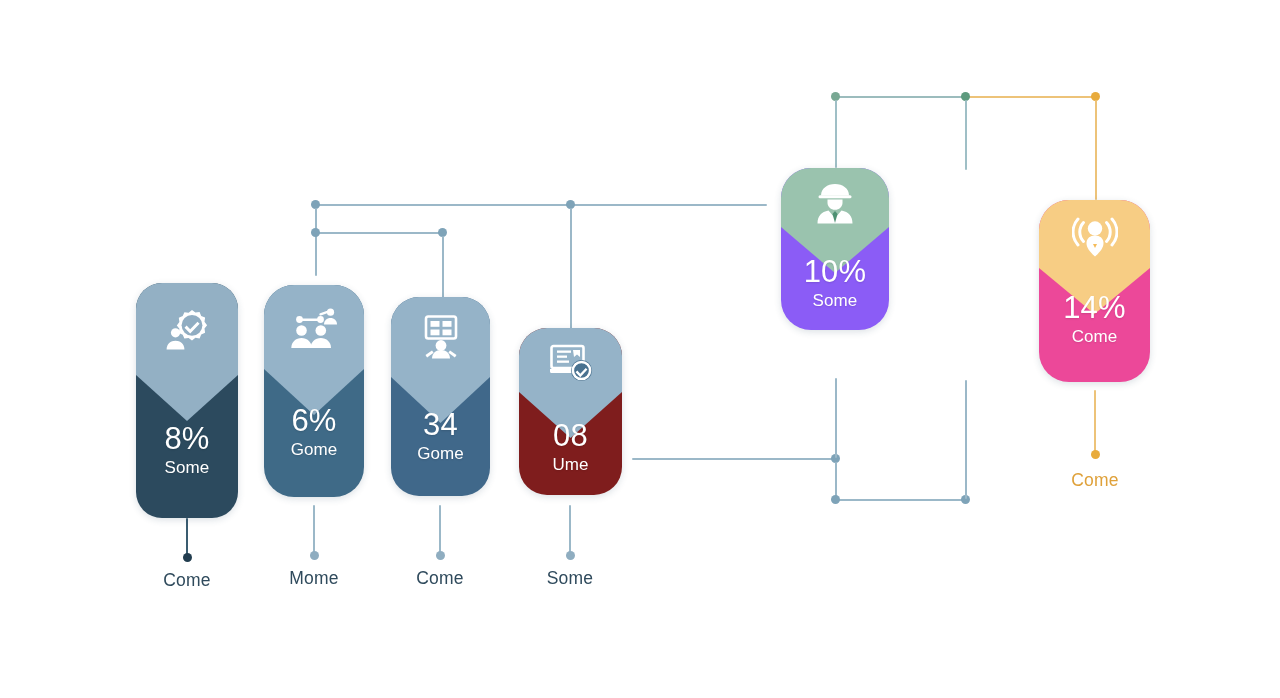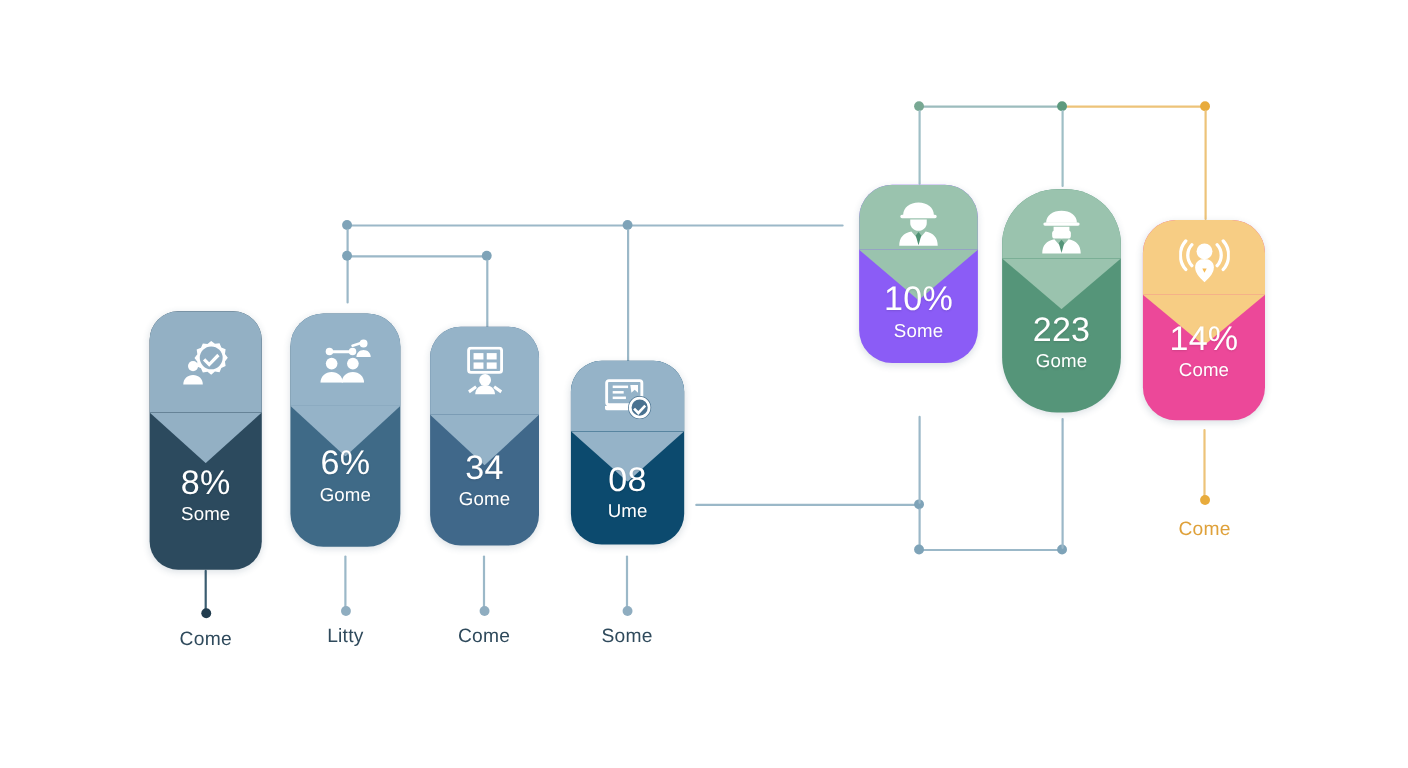--- a/index.html
+++ b/index.html
@@ -168,21 +168,21 @@
         <path d="M6.5 40 l6.5-4.6 1.6 2.4-6.5 4.6z"></path>
         <path d="M37.5 40 l-6.5-4.6 -1.6 2.4 6.5 4.6z"></path>
       </svg>
     </div>
     <div class="vals" style="top:112px;">
       <span class="num">34</span>
       <span class="lab">Gome</span>
     </div>
   </div>
 
-  <div class="card" style="left:519px; top:328px; width:103px; height:167px; border-radius:28px; background:#0c4a6e;">
+  <div class="card" style="left:519px; top:328px; width:103px; height:167px; border-radius:28px; background:#7f1d1d;">
     <div class="topband" style="height:64px; background:#95b3c8;"></div>
     <div class="chev" style="top:64px; background:#95b3c8;
                 clip-path: polygon(0 0, 50% 100%, 100% 0);"></div>
     <div class="icon" style="top:14px; height:42px;">
       <svg width="44" height="40" viewBox="0 0 44 40" fill="#ffffff" aria-hidden="true">
         <path d="M4.5 3 h28 a2 2 0 0 1 2 2 v20 h-30 a2 2 0 0 1 -2 -2 v-18 a2 2 0 0 1 2 -2z" fill="none" stroke="#ffffff" stroke-width="2.6"></path>
         <rect x="8" y="7.5" width="14" height="2.3"></rect>
         <rect x="8" y="12.5" width="10" height="2.3"></rect>
         <rect x="8" y="17.5" width="12" height="2.3"></rect>
         <path d="M24 7 h7 v7 l-3-2.6 -3 2.6z"></path>
@@ -210,39 +210,20 @@
         <path d="M14.5 28.5 L21 36 l6.5-7.5 c7.2 1.4 11 5.5 11 13h-35 c0-7.5 3.8-11.6 11-13z"></path>
         <path d="M21 29 l2.5 3 -2.5 9 -2.5-9z" fill="#4e9173"></path>
       </svg>
     </div>
     <div class="vals" style="top:88px;">
       <span class="num">10%</span>
       <span class="lab">Some</span>
     </div>
   </div>
 
-  <div class="card" style="left:911px; top:172px; width:108px; height:203px; border-radius:50px; background:#559579;">
-    <div class="topband" style="height:63px; background:#9ac3ae;"></div>
-    <div class="chev" style="top:63px; background:#9ac3ae;
-                clip-path: polygon(0 0, 50% 100%, 100% 0);"></div>
-    <div class="icon" style="top:18px; height:42px;">
-      <svg width="42" height="42" viewBox="0 0 42 42" fill="#ffffff" aria-hidden="true">
-        <path d="M7 12.5 c0-7 6.2-11 14-11 s14 4 14 11z"></path>
-        <rect x="4.5" y="12.2" width="33" height="3" rx="1.5"></rect>
-        <path d="M13.8 16.2 h14.4 v3.4 c0 4-3.2 6.9-7.2 6.9 s-7.2-2.9-7.2-6.9z"></path>
-        <rect x="12.5" y="19.5" width="17" height="7.4" rx="2.6"></rect>
-        <path d="M14.5 27.5 L21 35 l6.5-7.5 c7.2 1.4 11 5.5 11 13h-35 c0-7.5 3.8-11.6 11-13z"></path>
-        <path d="M21 28 l2.5 3 -2.5 9 -2.5-9z" fill="#559579"></path>
-      </svg>
-    </div>
-    <div class="vals" style="top:112px;">
-      <span class="num">223</span>
-      <span class="lab">Gome</span>
-    </div>
-  </div>
 
   <div class="card" style="left:1039px; top:200px; width:111px; height:182px; border-radius:30px; background:#ec4899;">
     <div class="topband" style="height:68px; background:#f7cd84;"></div>
     <div class="chev" style="top:68px; background:#f7cd84;
                 clip-path: polygon(0 0, 50% 100%, 100% 0);"></div>
     <div class="icon" style="top:16px; height:44px;">
       <svg width="46" height="44" viewBox="0 0 46 44" fill="#ffffff" aria-hidden="true">
         <circle cx="23" cy="12.5" r="7.2"></circle>
         <path d="M23 19.5 c5 0 8.5 3 8.5 7.5 0 5-3.5 9-8.5 13.5 -5-4.5-8.5-8.5-8.5-13.5 0-4.5 3.5-7.5 8.5-7.5z"></path>
         <path d="M21 28 l4 0 -2 4z" fill="#f5bb58"></path>
@@ -252,18 +233,18 @@
         <path d="M40 3 a19.5 19.5 0 0 1 0 26" fill="none" stroke="#ffffff" stroke-width="3" stroke-linecap="round"></path>
       </svg>
     </div>
     <div class="vals" style="top:92px;">
       <span class="num">14%</span>
       <span class="lab">Come</span>
     </div>
   </div>
 
   <div class="outlabel" style="left:187px; top:570px; color:#2f4a5c;">Come</div>
-  <div class="outlabel" style="left:314px; top:568px; color:#2f4a5c;">Litty</div>
+  <div class="outlabel" style="left:314px; top:568px; color:#2f4a5c;">Mome</div>
   <div class="outlabel" style="left:440px; top:568px; color:#2f4a5c;">Come</div>
   <div class="outlabel" style="left:570px; top:568px; color:#2f4a5c;">Some</div>
   <div class="outlabel" style="left:1095px; top:470px; color:#dfa13a;">Come</div>
 
 </div>
 
 </body></html>

